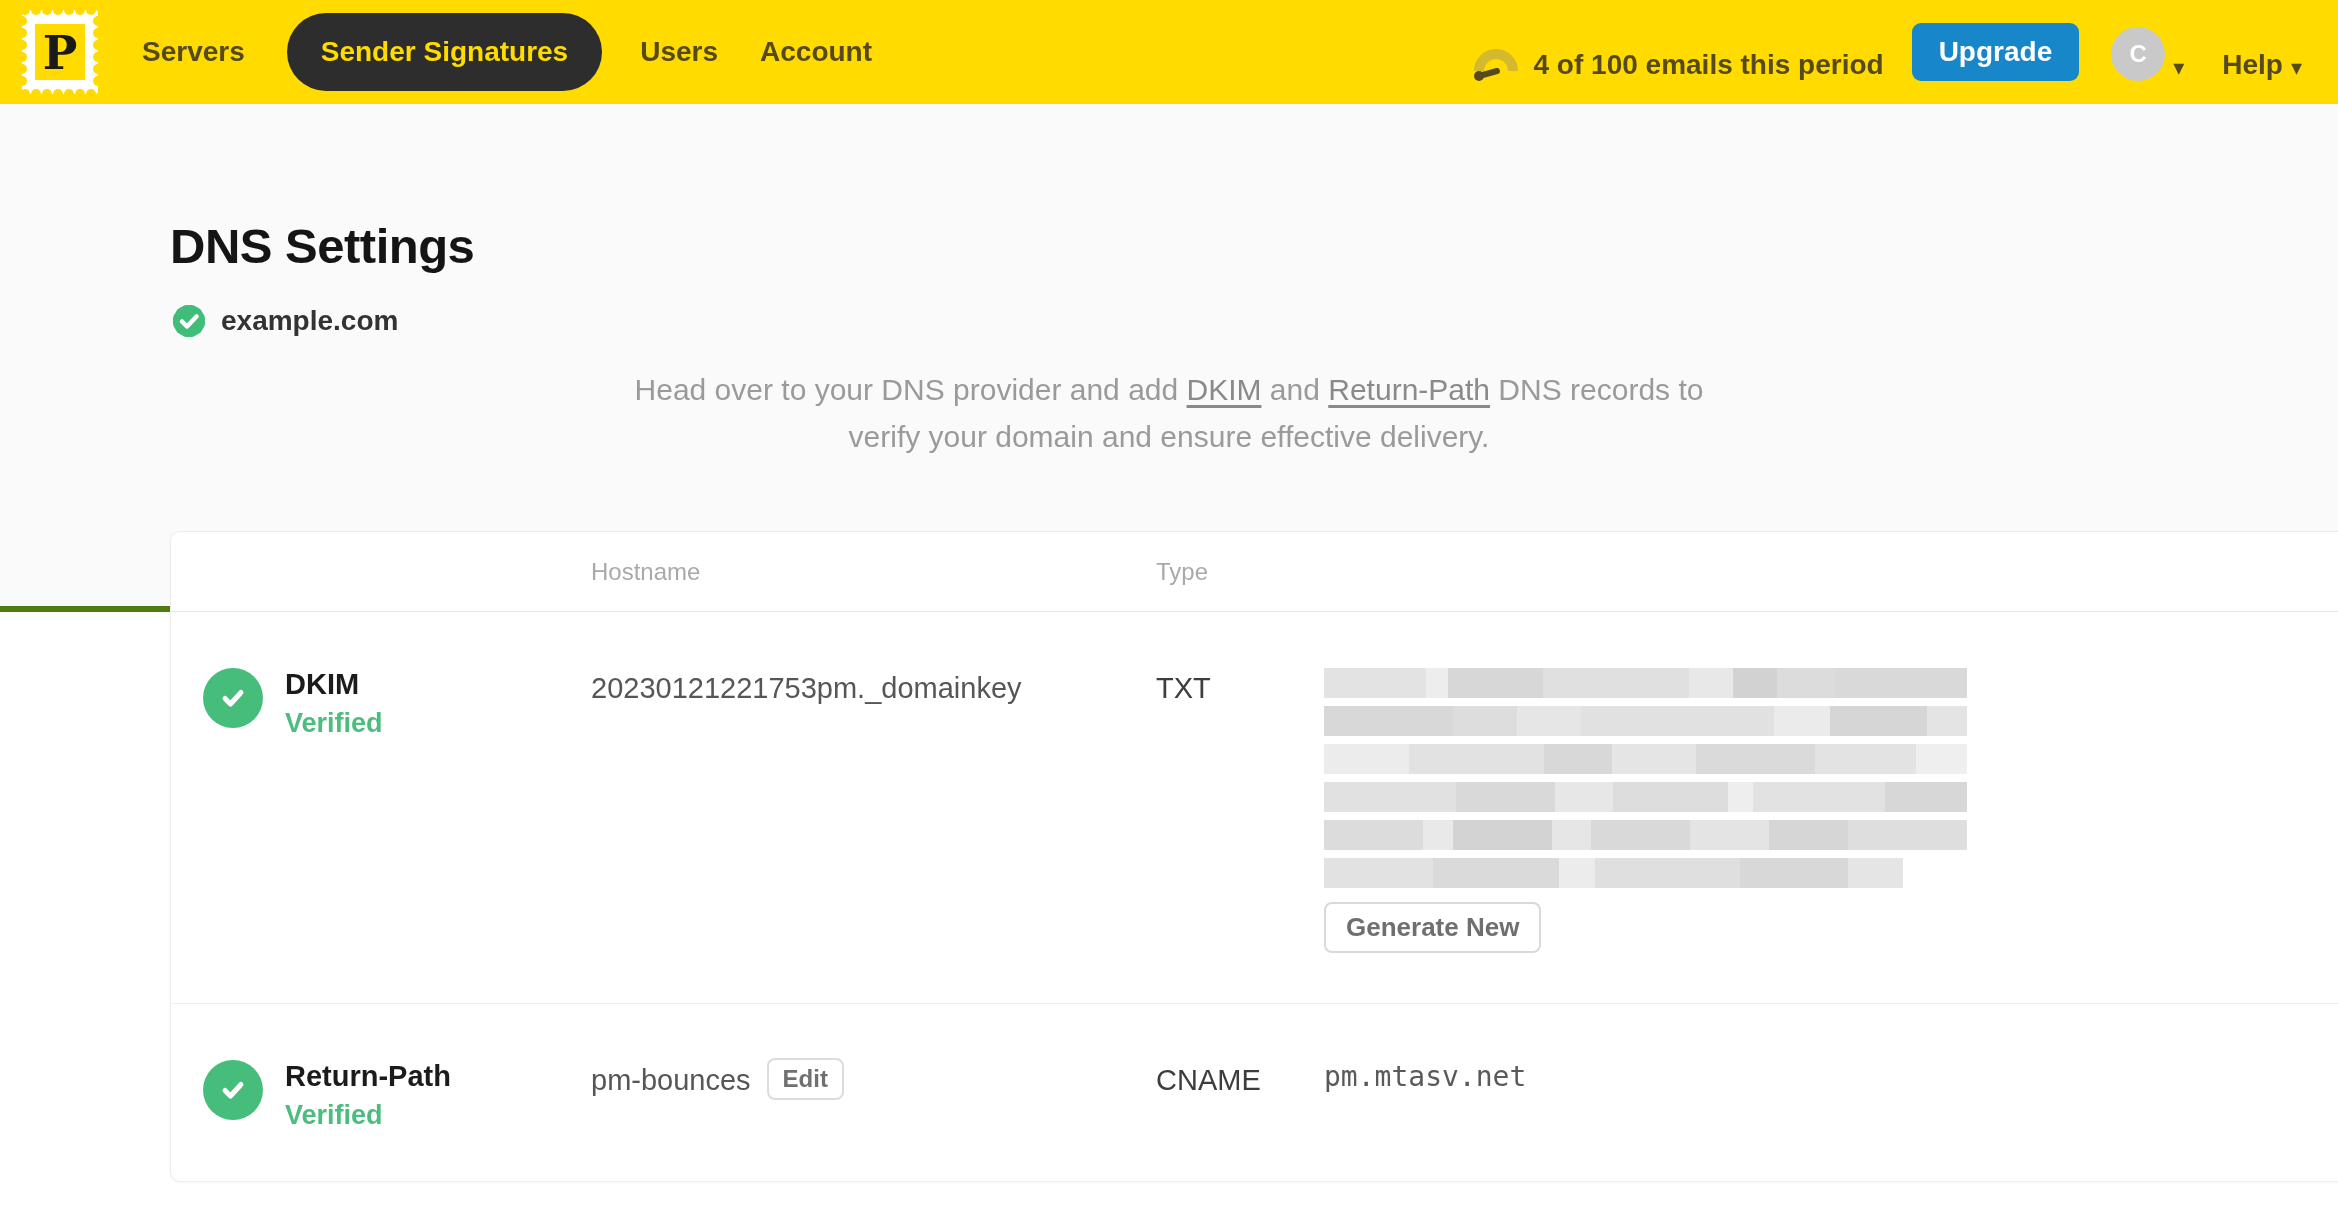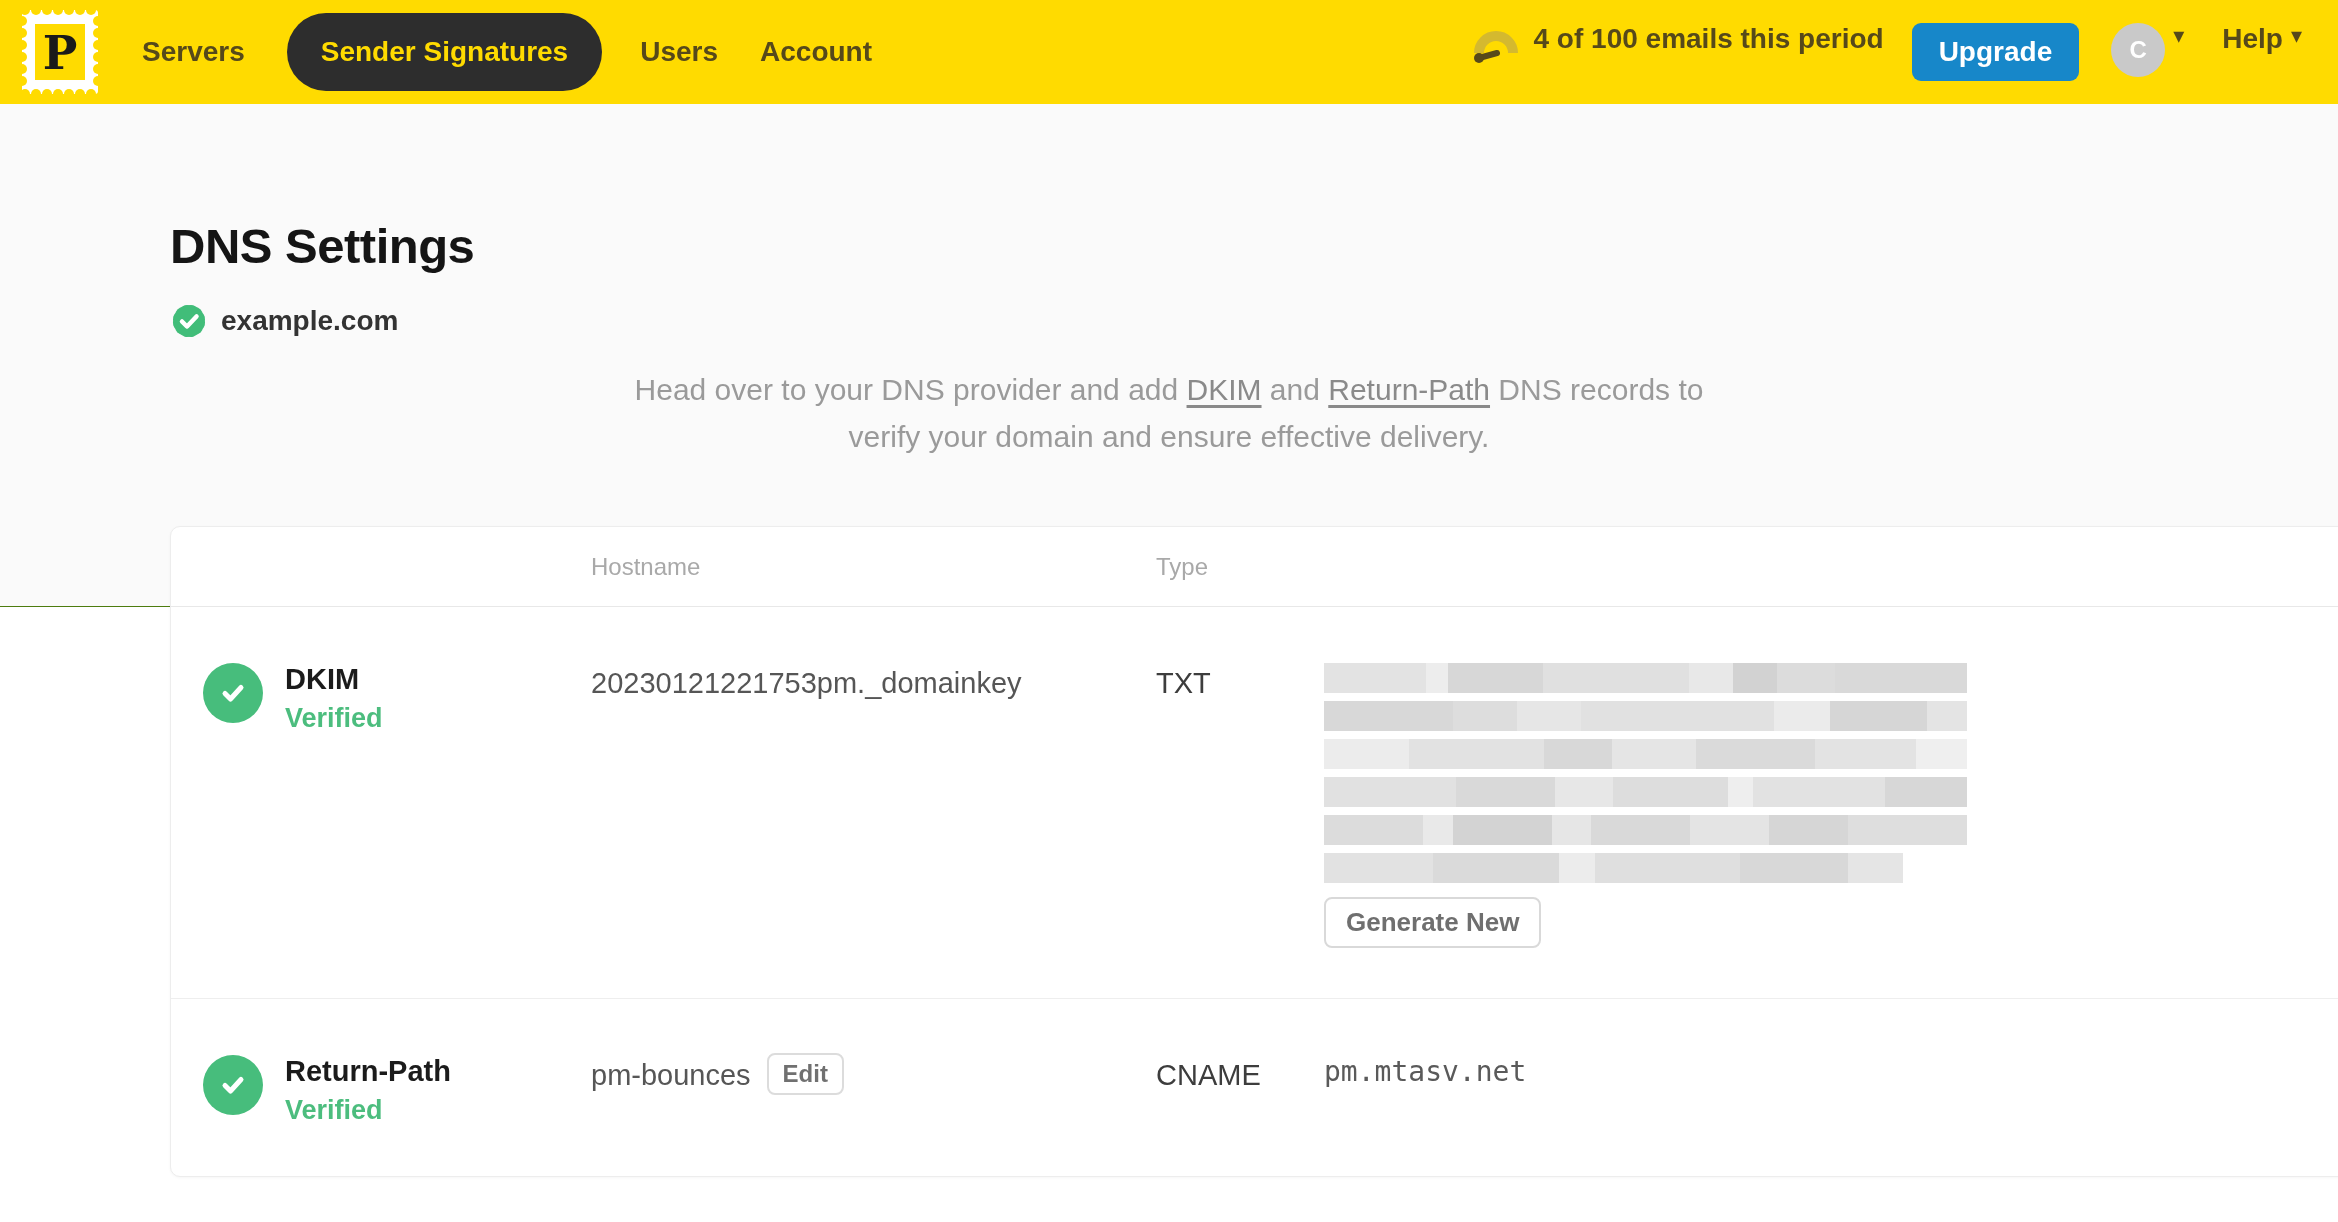--- a/index.html
+++ b/index.html
@@ -19,42 +19,42 @@
   .logo { width:76px; height:84px; margin-right:44px; flex:0 0 auto; cursor:pointer; }
   .nav-links { display:flex; align-items:center; }
   .nav-link {
     font-size:28px; font-weight:bold; color:#56491A;
     text-decoration:none; margin-right:42px; white-space:nowrap; cursor:pointer;
   }
   .nav-link.pill {
     background:#2D2D2D; color:#FFDB00;
     padding:23px 34px; border-radius:40px; margin-right:38px;
   }
-  .nav-right { margin-left:auto; display:flex; align-items:flex-start; }
+  .nav-right { margin-left:auto; display:flex; align-items:flex-end; }
   .gauge-icon { width:48px; height:40px; margin-right:14px; }
   .usage-text { font-size:28px; font-weight:bold; color:#56491A; margin-right:28px; white-space:nowrap; }
   .upgrade-btn {
     background:#1787C9; color:#ffffff; border:none; cursor:pointer;
     font-family:"Liberation Sans", sans-serif;
     font-size:28px; font-weight:bold;
     padding:13px 27px; border-radius:9px; margin-right:32px;
   }
   .avatar {
     width:54px; height:54px; border-radius:50%; background:#C9C9C9;
     color:#ffffff; font-size:24px; font-weight:bold;
     display:flex; align-items:center; justify-content:center; cursor:pointer;
   }
   .caret { font-size:22px; color:#56491A; margin-left:8px; cursor:pointer; }
   .help-link {
     font-size:28px; font-weight:bold; color:#56491A; text-decoration:none;
     margin-left:38px; cursor:pointer;
   }
 
   
-  .hero { background:#FAFAFA; border-bottom:1px solid #4d7c0f; }
+  .hero { background:#FAFAFA; border-bottom:6px solid #4d7c0f; }
   .container { width:1998px; margin:0 auto; }
   .hero .container { padding-top:114px; padding-bottom:146px; }
   .page-title { font-size:49px; font-weight:800; color:#151515; letter-spacing:-0.5px; }
   .domain-row { display:flex; align-items:center; margin-top:28px; }
   .seal { position:relative; width:38px; height:38px; margin-right:13px; flex:0 0 auto; }
   .seal-sq { position:absolute; inset:5px; background:#41BD79; border-radius:30%; }
   .seal-sq.r30 { transform:rotate(30deg); }
   .seal-sq.r60 { transform:rotate(60deg); }
   .seal svg { position:absolute; inset:0; }
   .domain-name { font-size:28px; font-weight:bold; color:#333333; }

